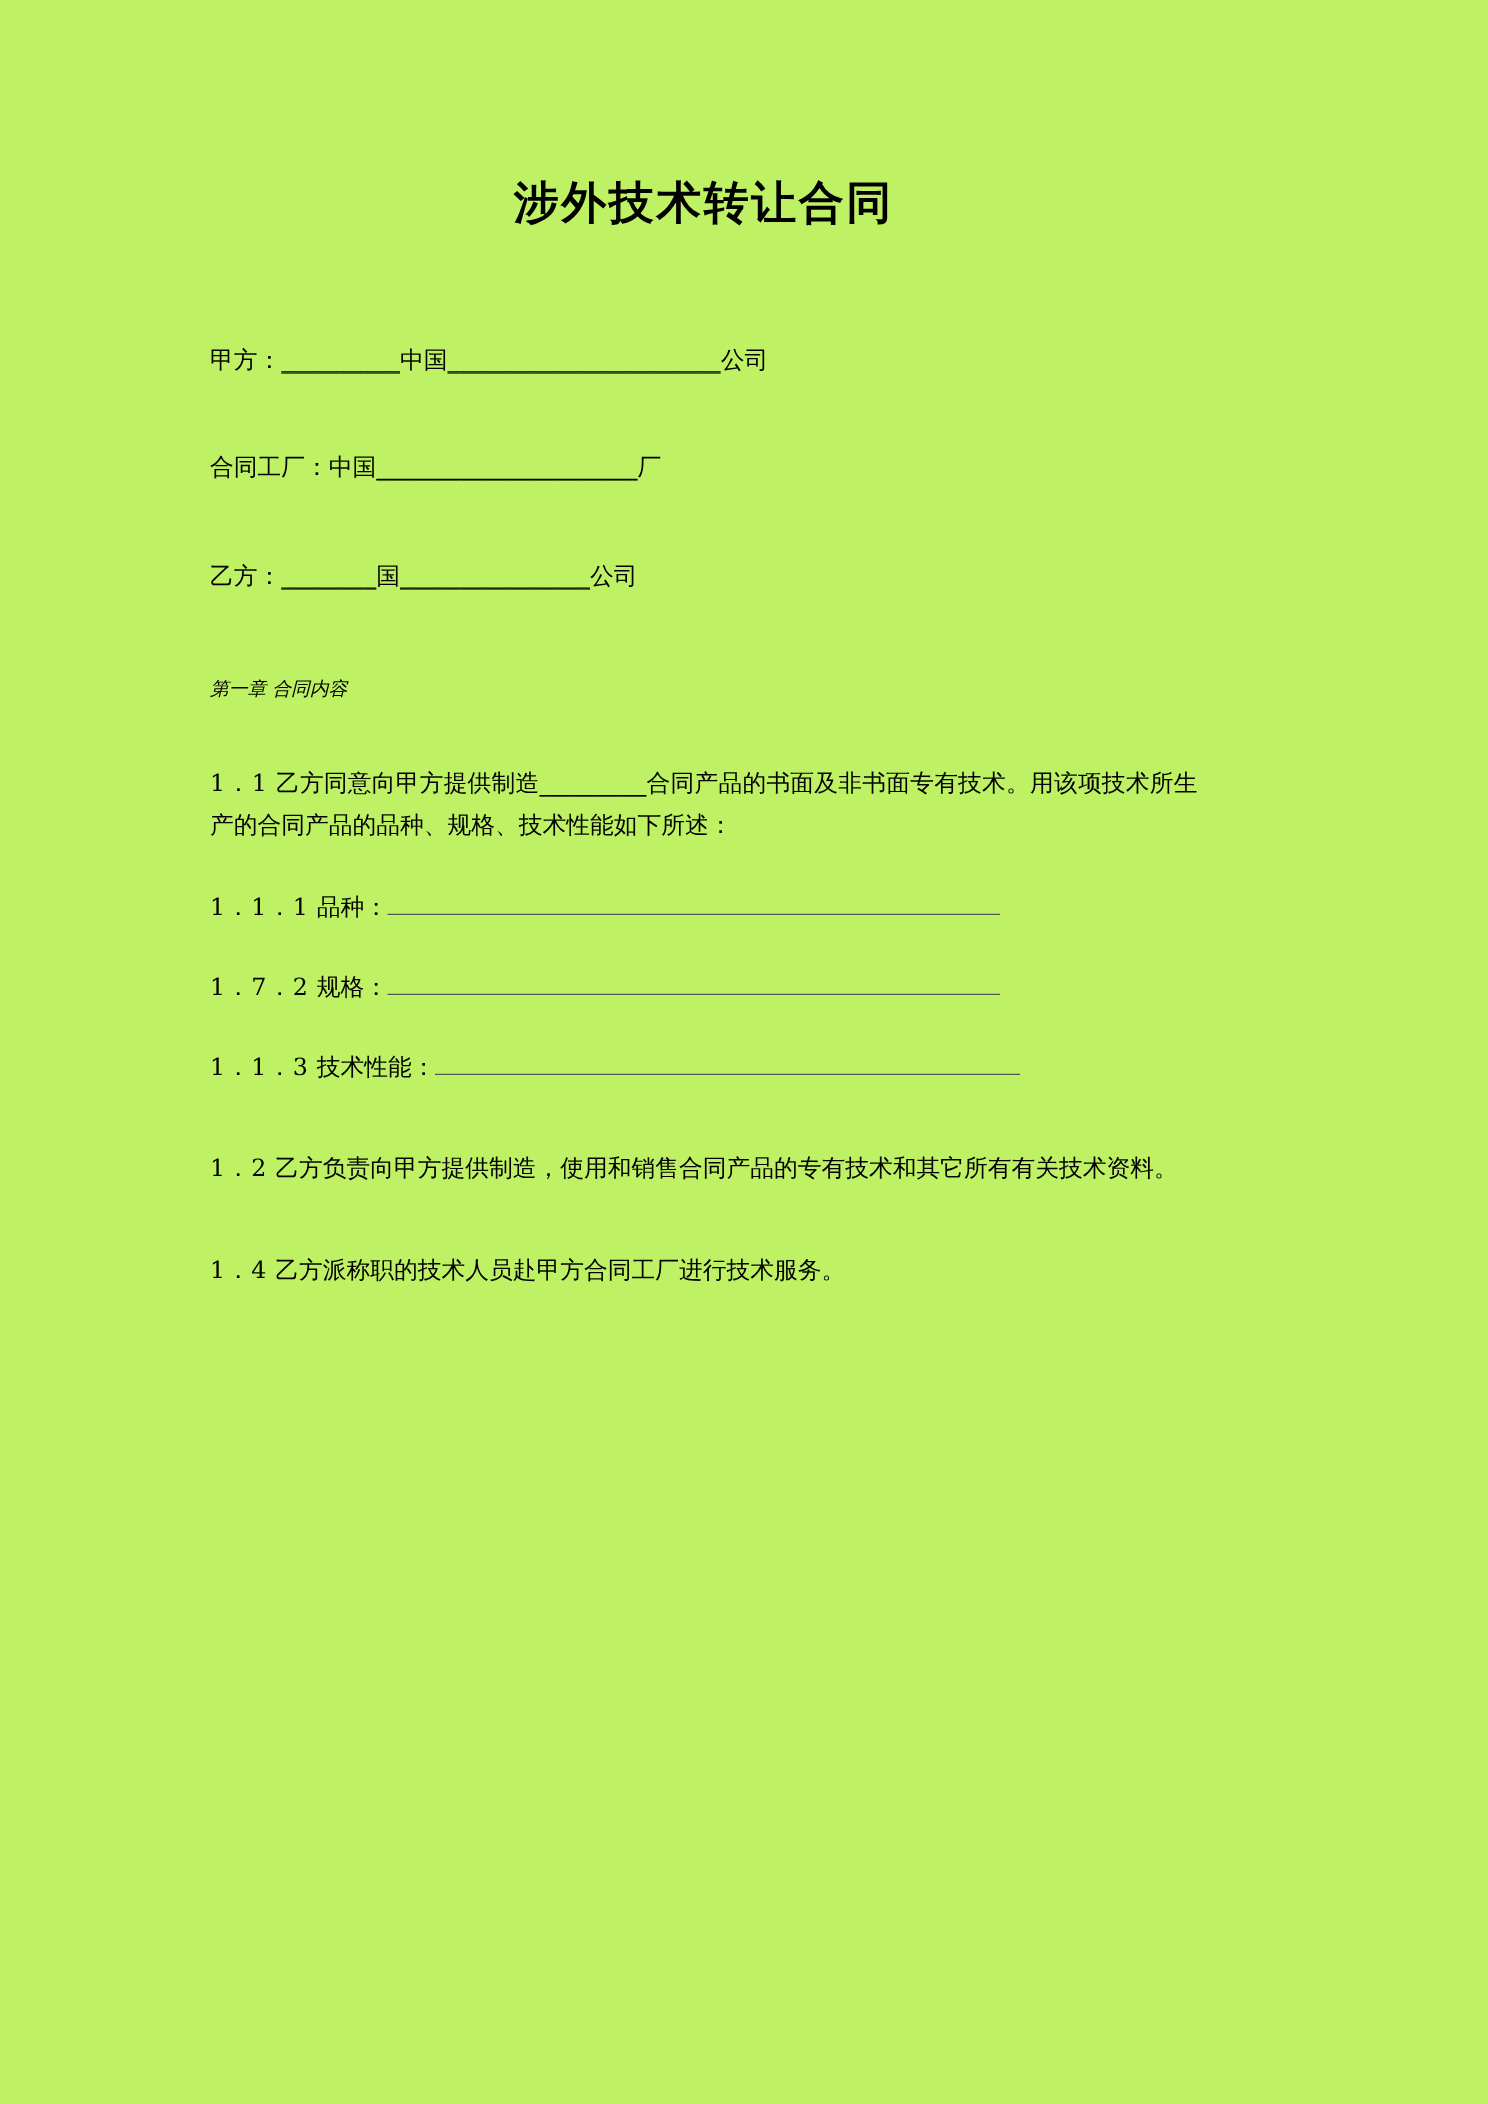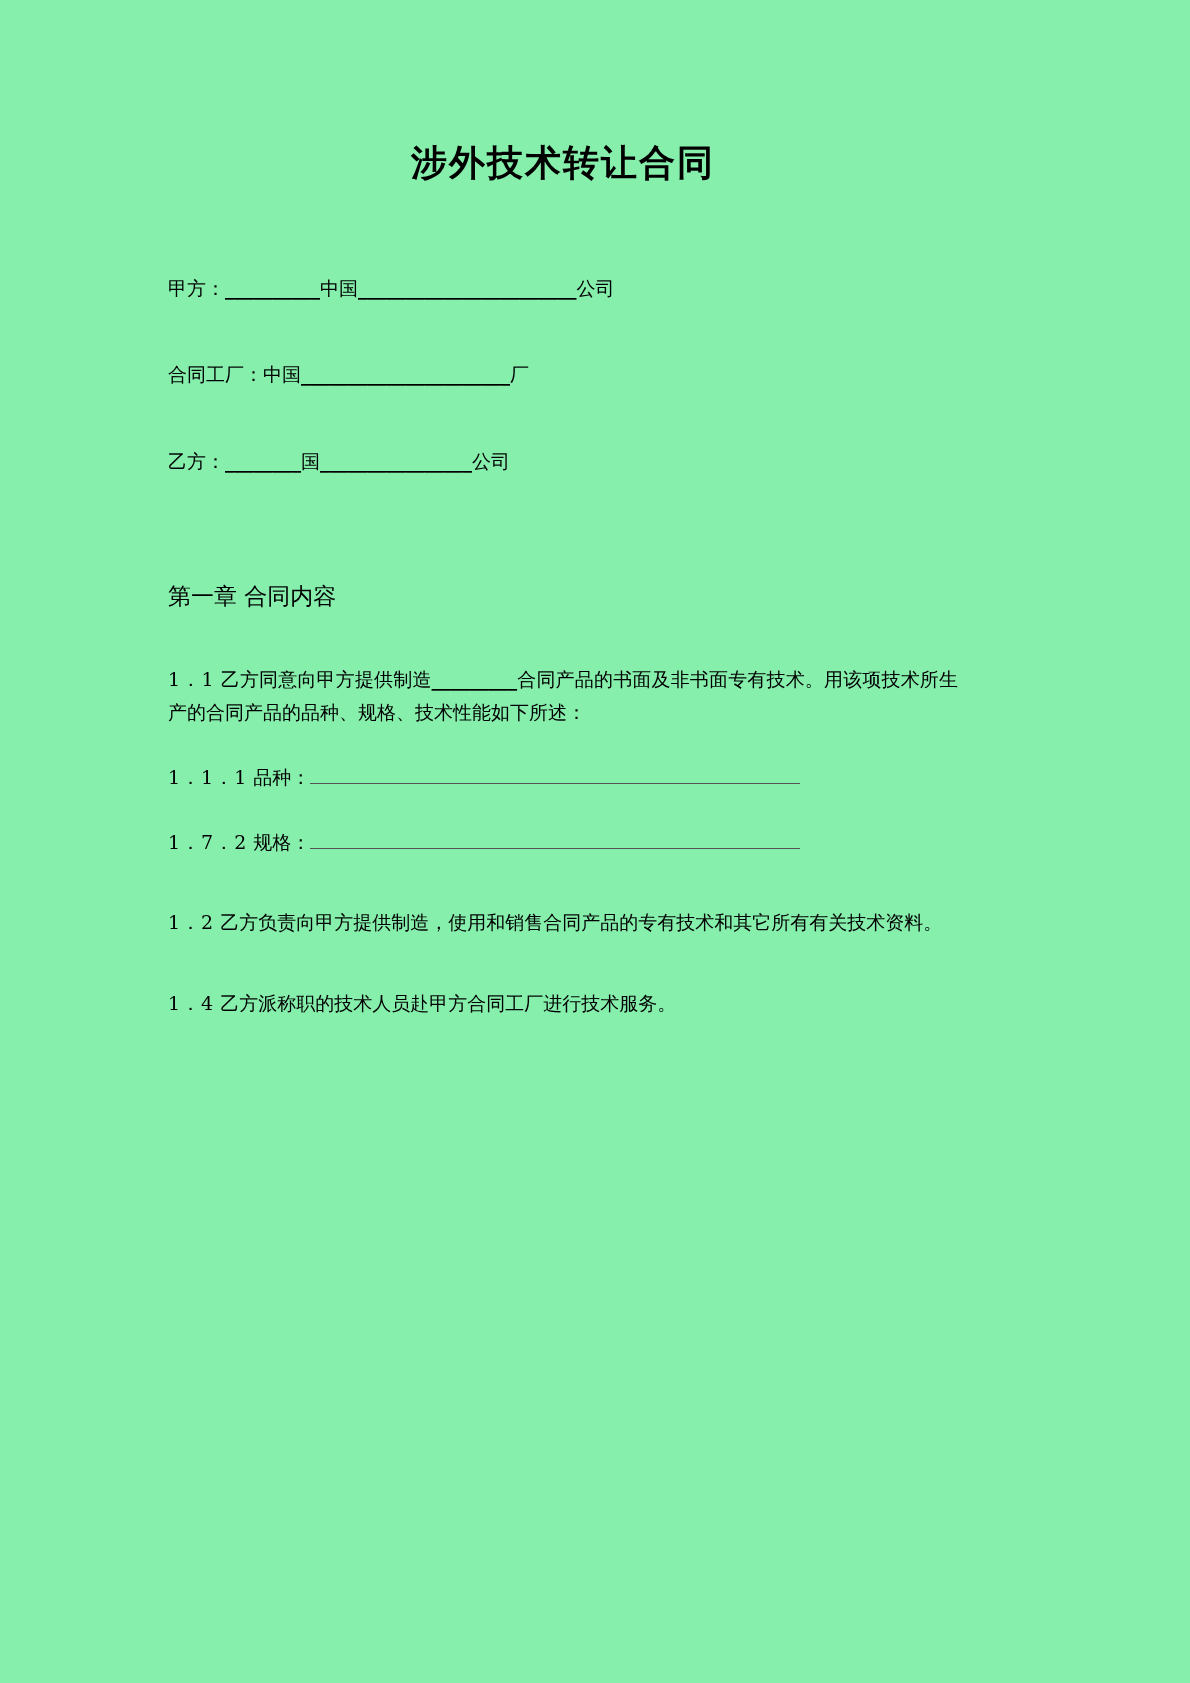--- a/index.html
+++ b/index.html
@@ -8,21 +8,21 @@
     background: #ffffff;
   }
   body {
     font-family: "DejaVu Serif", "Liberation Serif", serif;
     color: #000000;
   }
   .page {
     position: relative;
     width: 1190px;
     height: 1683px;
-    background: #86efac;
+    background: #bef264;
     margin: 0 auto;
     overflow: hidden;
     box-sizing: border-box;
   }
   .content {
     position: absolute;
     left: 168px;
     top: 0;
     width: 790px;
   }
@@ -45,24 +45,25 @@
     line-height: 1.6;
     margin-bottom: 56px;
     white-space: nowrap;
   }
   .blank {
     text-decoration: underline;
     text-underline-offset: 3px;
     letter-spacing: 0;
   }
   .chapter {
-    font-size: 23px;
+    font-size: 15px;
     line-height: 1.6;
-    margin-top: 102px;
+    margin-top: 63px;
     margin-bottom: 0;
+    font-style: italic;
   }
   .clause {
     font-size: 19px;
     line-height: 1.75;
     margin-top: 48px;
     text-align: justify;
   }
   .subclause {
     font-size: 19px;
     line-height: 1.7;
@@ -114,20 +115,24 @@
     <div class="subclause">
       <span class="num">1．1．1</span>
       <span>品种：</span><span class="rule rule-w1"></span>
     </div>
 
     <div class="subclause">
       <span class="num">1．7．2</span>
       <span>规格：</span><span class="rule rule-w2"></span>
     </div>
 
+    <div class="subclause">
+      <span class="num">1．1．3</span>
+      <span>技术性能：</span><span class="rule rule-w3"></span>
+    </div>
 
     <div class="clause">
       <span class="num">1．2</span>
       <span>乙方负责向甲方提供制造，使用和销售合同产品的专有技术和其它所有有关技术资料。</span>
     </div>
 
 
     <div class="clause">
       <span class="num">1．4</span>
       <span>乙方派称职的技术人员赴甲方合同工厂进行技术服务。</span>

